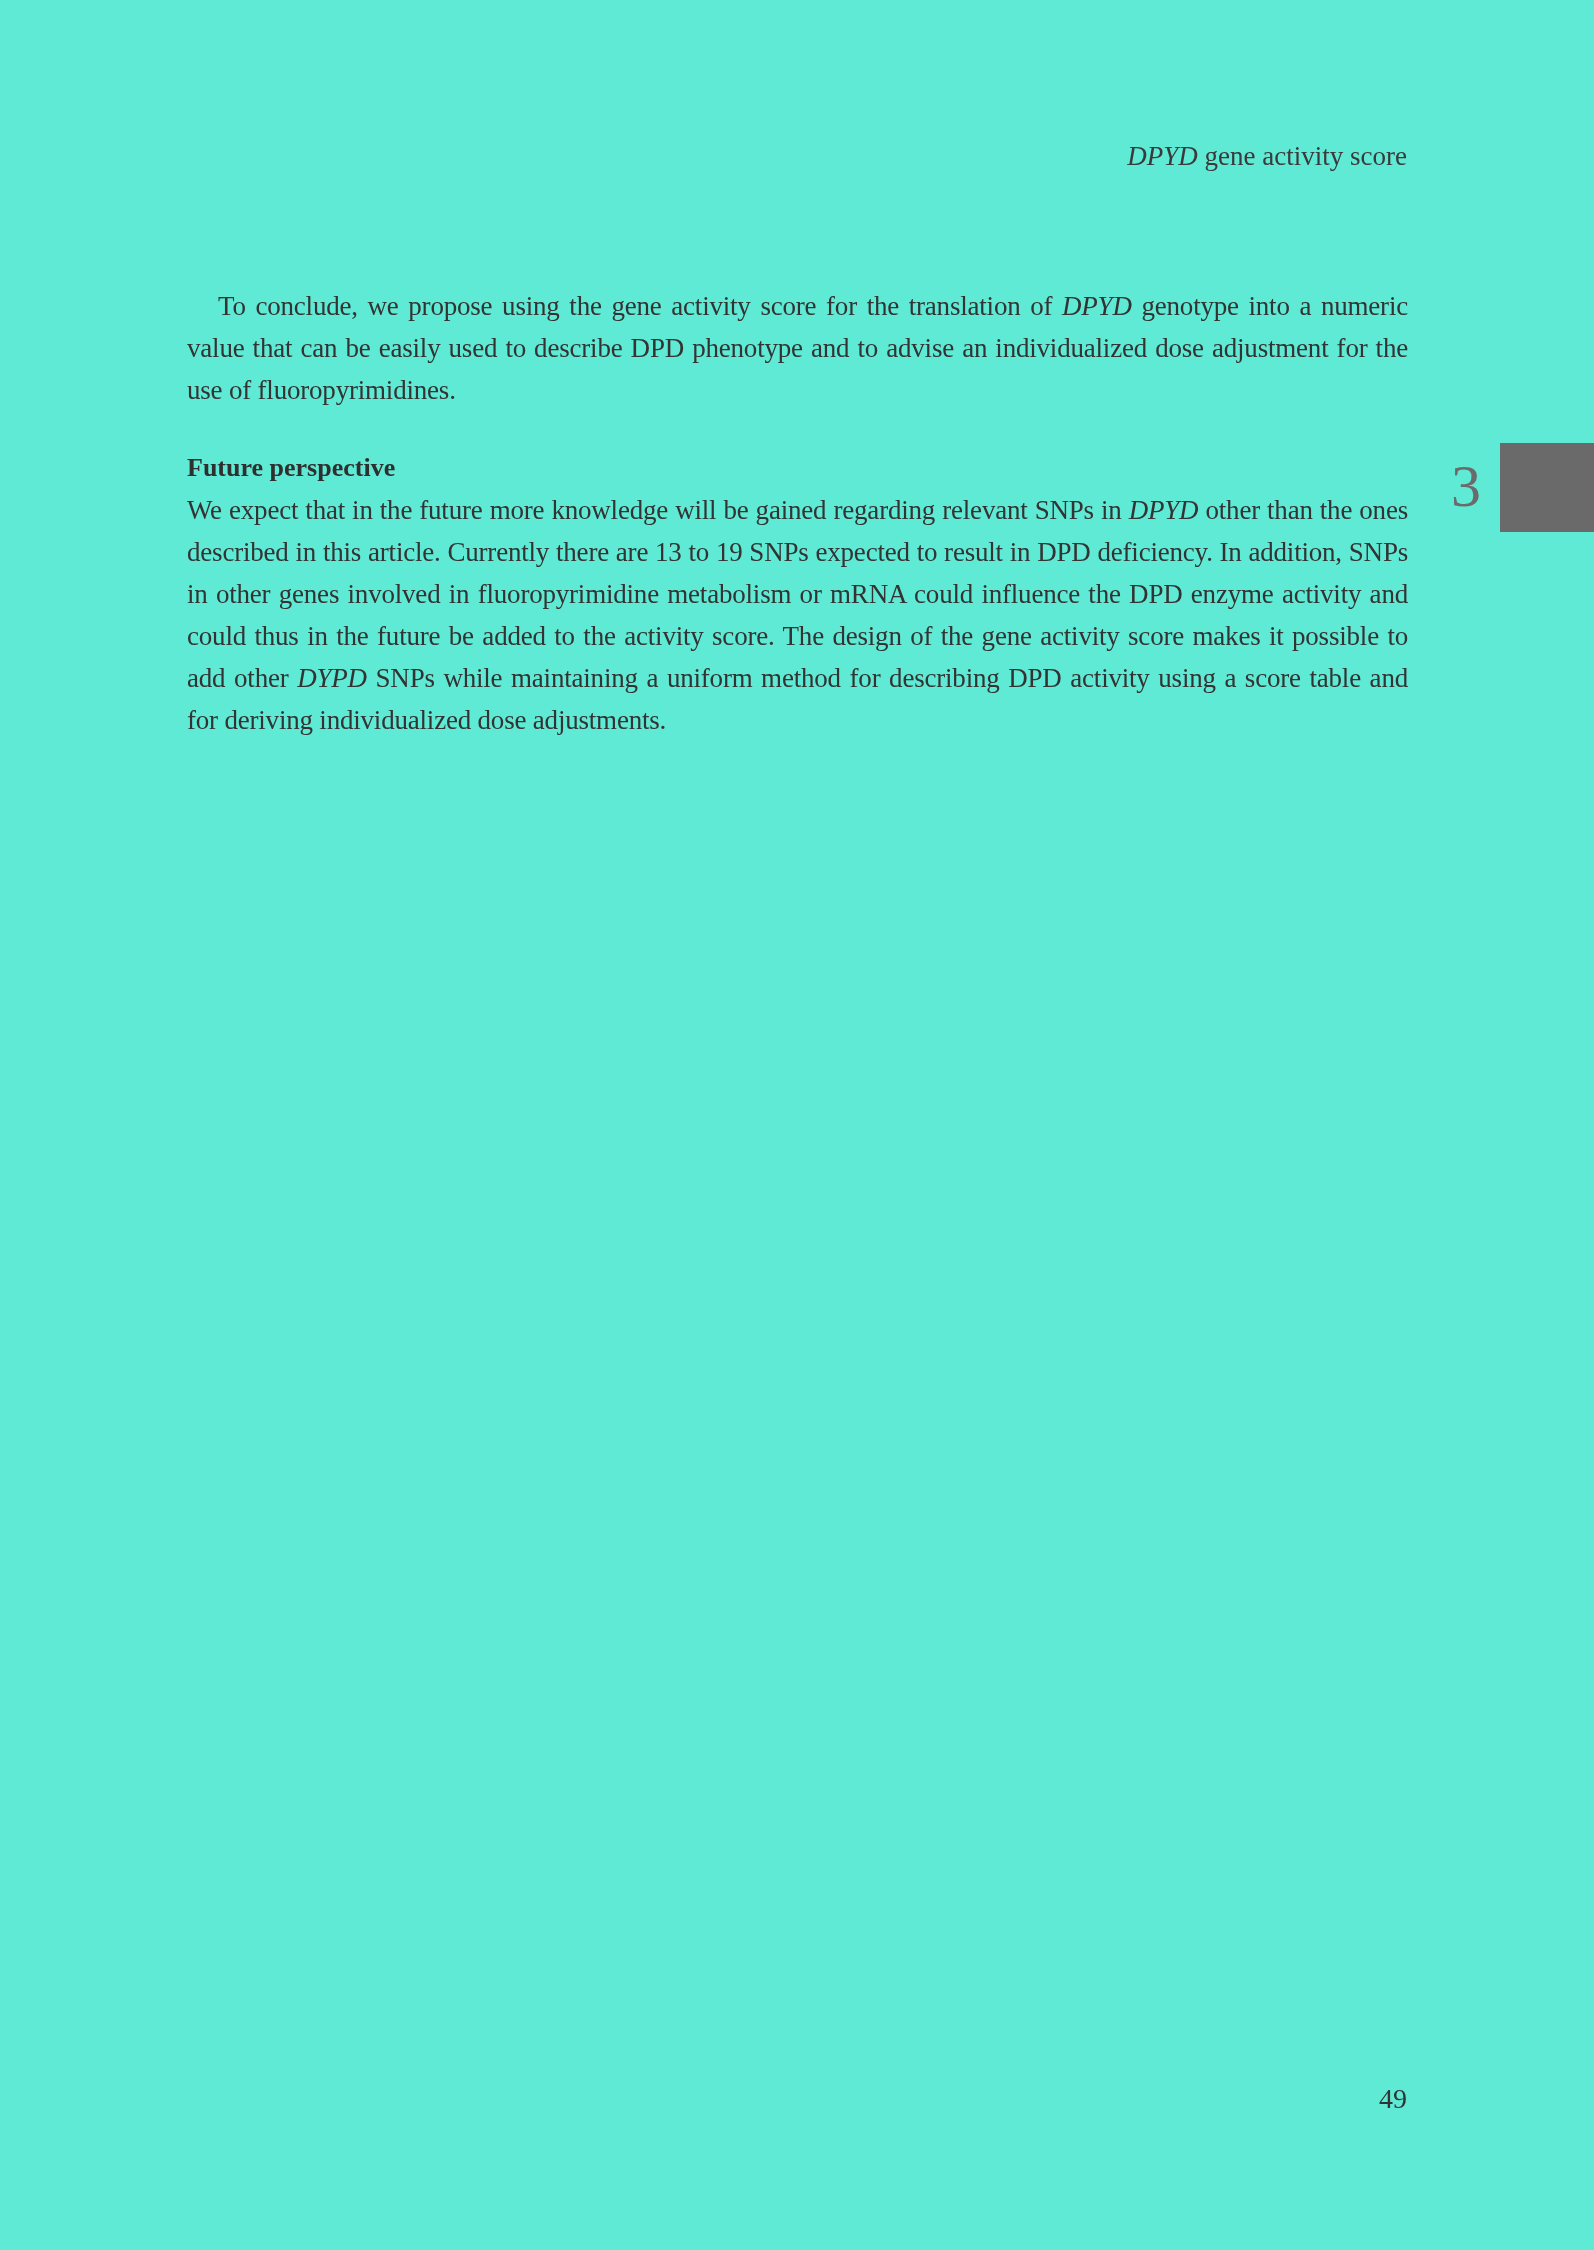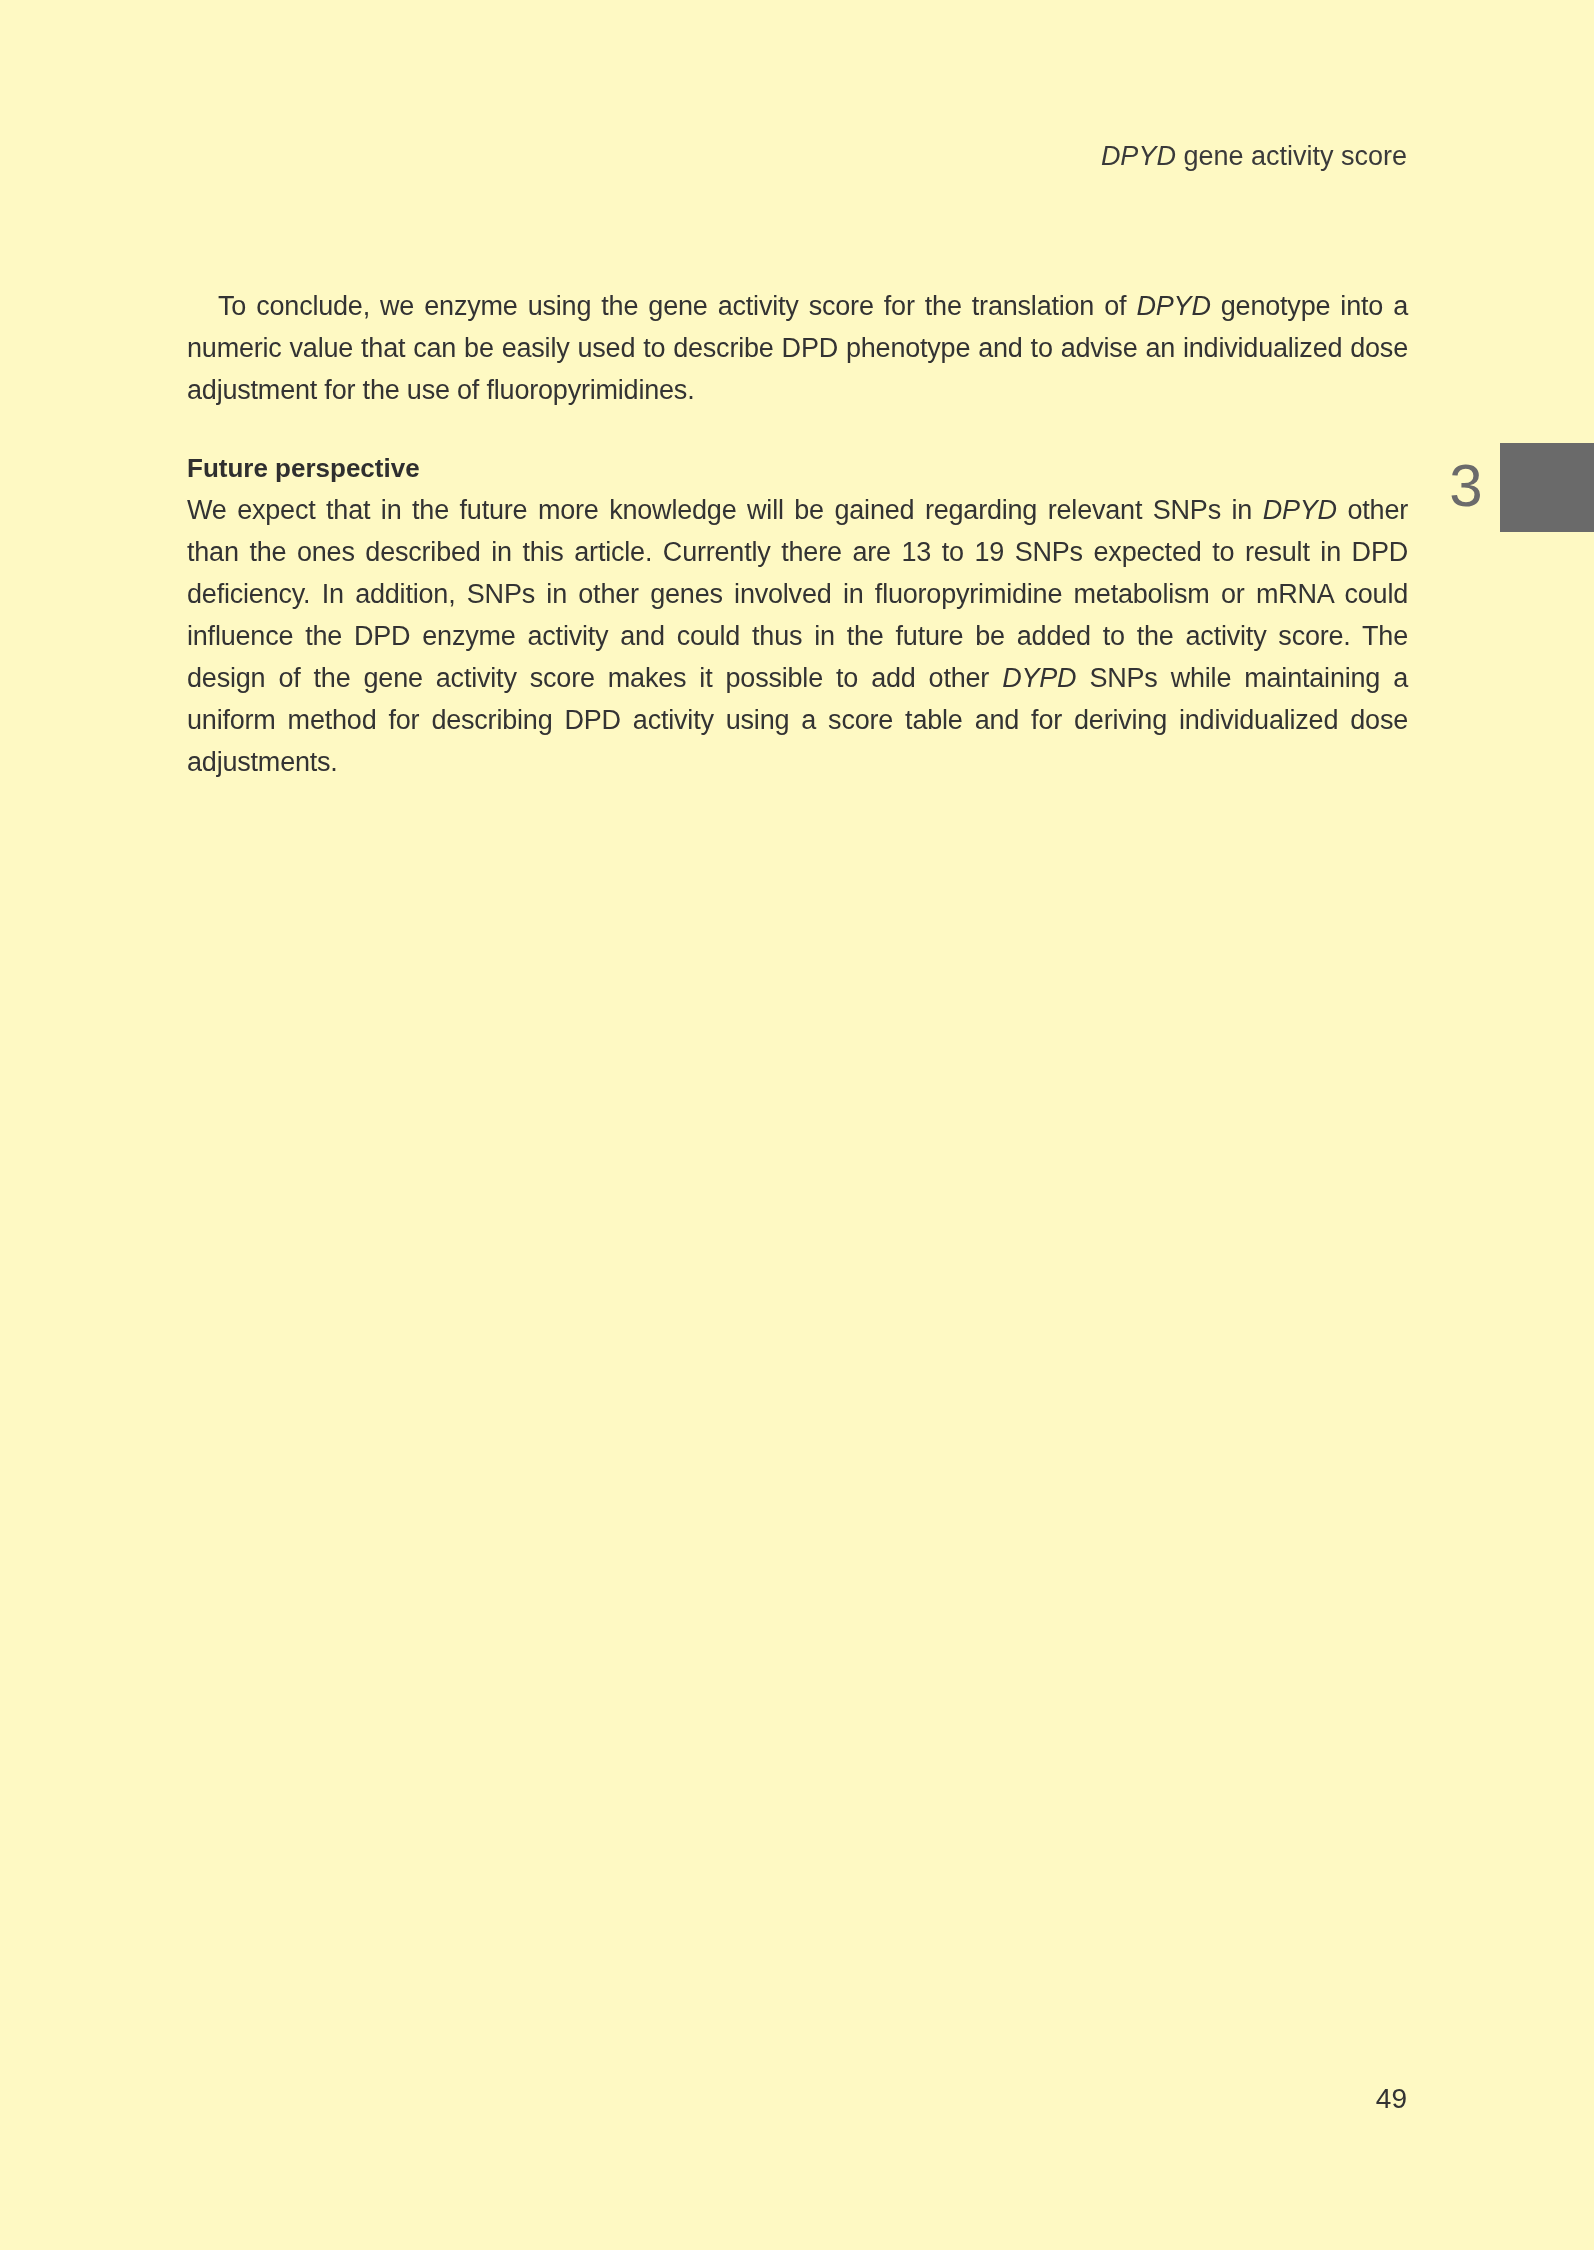--- a/index.html
+++ b/index.html
@@ -4,22 +4,22 @@
 <style>
   html, body {
     margin: 0;
     padding: 0;
     background: #ffffff;
   }
   .page {
     position: relative;
     width: 1594px;
     height: 2250px;
-    background: #fef9c3;
-    font-family: Liberation Sans, sans-serif;
+    background: #5eead4;
+    font-family: Liberation Serif, serif;
     color: #333333;
     overflow: hidden;
   }
   .running-header {
     position: absolute;
     top: 140px;
     right: 187px;
     font-size: 27px;
     line-height: 32px;
     color: #3a3a3a;
@@ -80,21 +80,21 @@
   i { font-style: italic; }
 </style>
 </head>
 <body>
 
 <div class="page">
 
   <div class="running-header"><i>DPYD</i><span> gene activity score</span></div>
 
   <div class="text-block">
-    <p class="para indent"><span>To conclude, we enzyme using the gene activity score for the translation of </span><i>DPYD</i><span> genotype into a numeric value that can be easily used to describe DPD phenotype and to advise an individualized dose adjustment for the use of fluoropyrimidines.</span></p>
+    <p class="para indent"><span>To conclude, we propose using the gene activity score for the translation of </span><i>DPYD</i><span> genotype into a numeric value that can be easily used to describe DPD phenotype and to advise an individualized dose adjustment for the use of fluoropyrimidines.</span></p>
     <h2 class="section-heading">Future perspective</h2>
     <p class="para"><span>We expect that in the future more knowledge will be gained regarding relevant SNPs in </span><i>DPYD</i><span> other than the ones described in this article. Currently there are 13 to 19 SNPs expected to result in DPD deficiency. In addition, SNPs in other genes involved in fluoropyrimidine metabolism or mRNA could influence the DPD enzyme activity and could thus in the future be added to the activity score. The design of the gene activity score makes it possible to add other </span><i>DYPD</i><span> SNPs while maintaining a uniform method for describing DPD activity using a score table and for deriving individualized dose adjustments.</span></p>
   </div>
 
   <div class="chapter-number">3</div>
 
   <div class="chapter-tab"></div>
 
   <div class="page-number">49</div>
 

